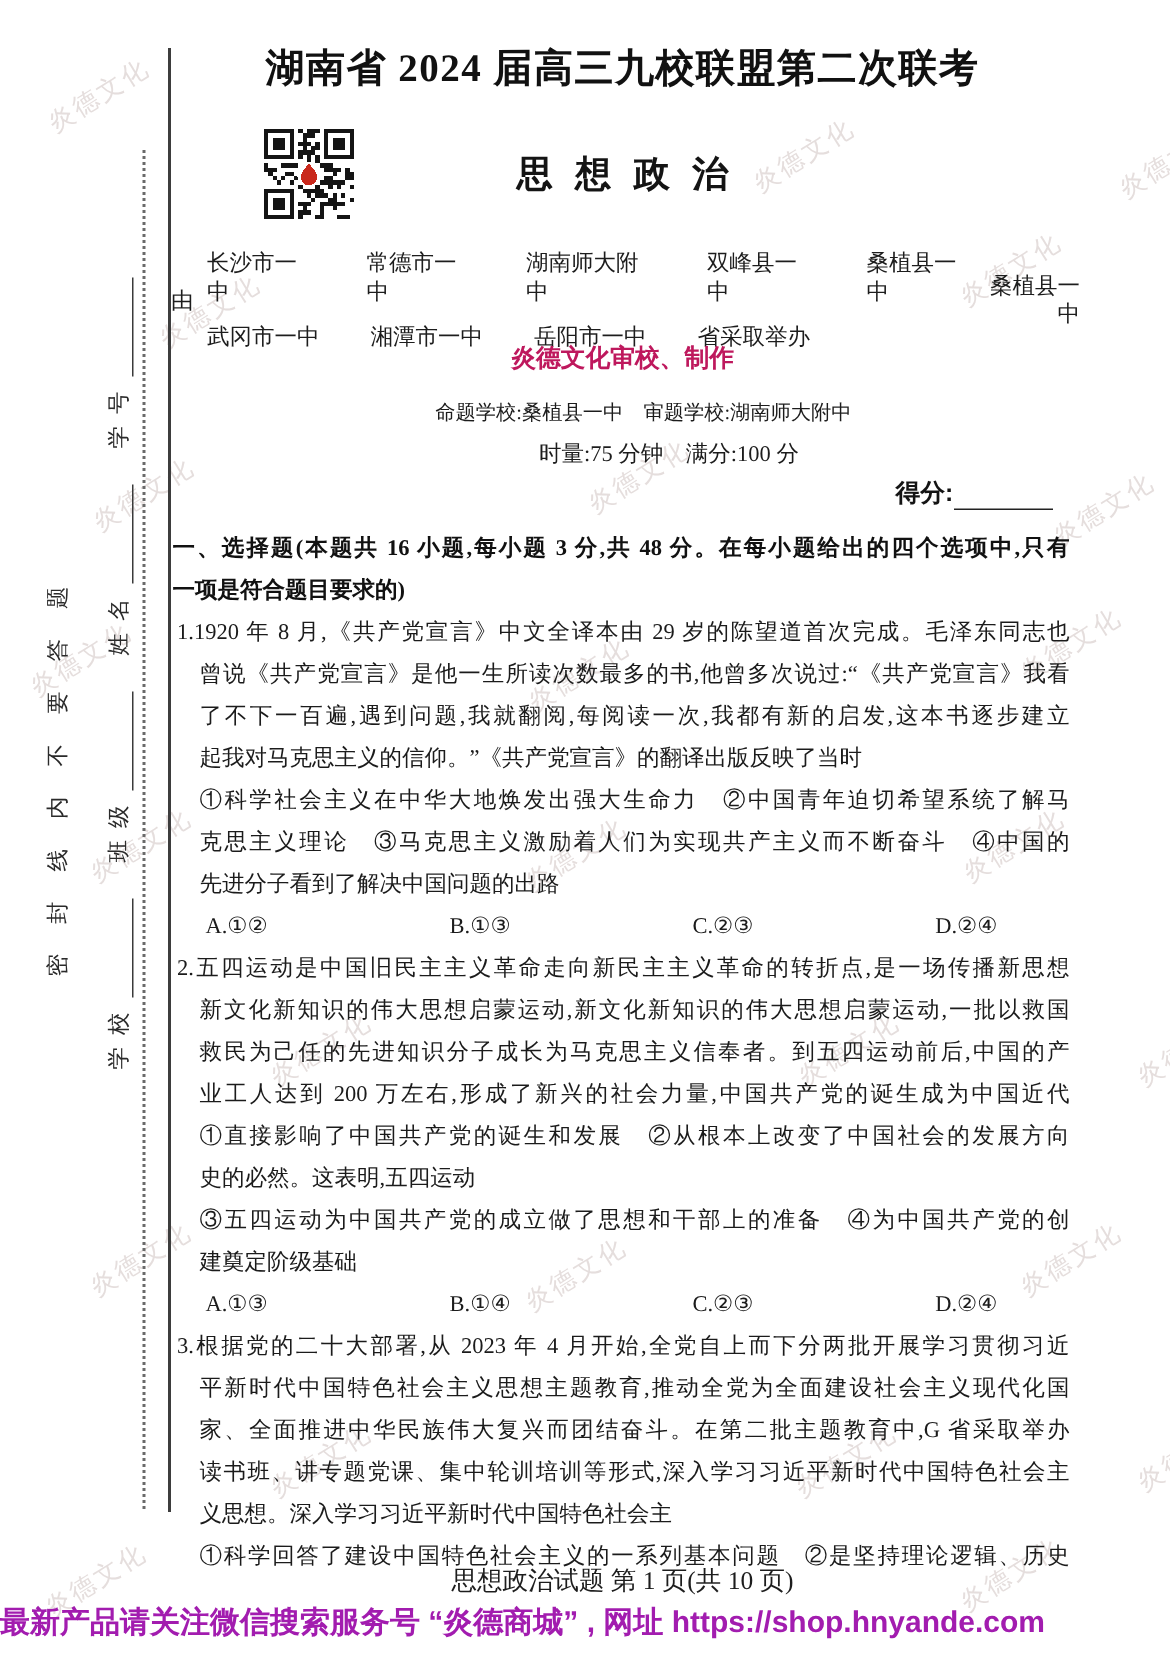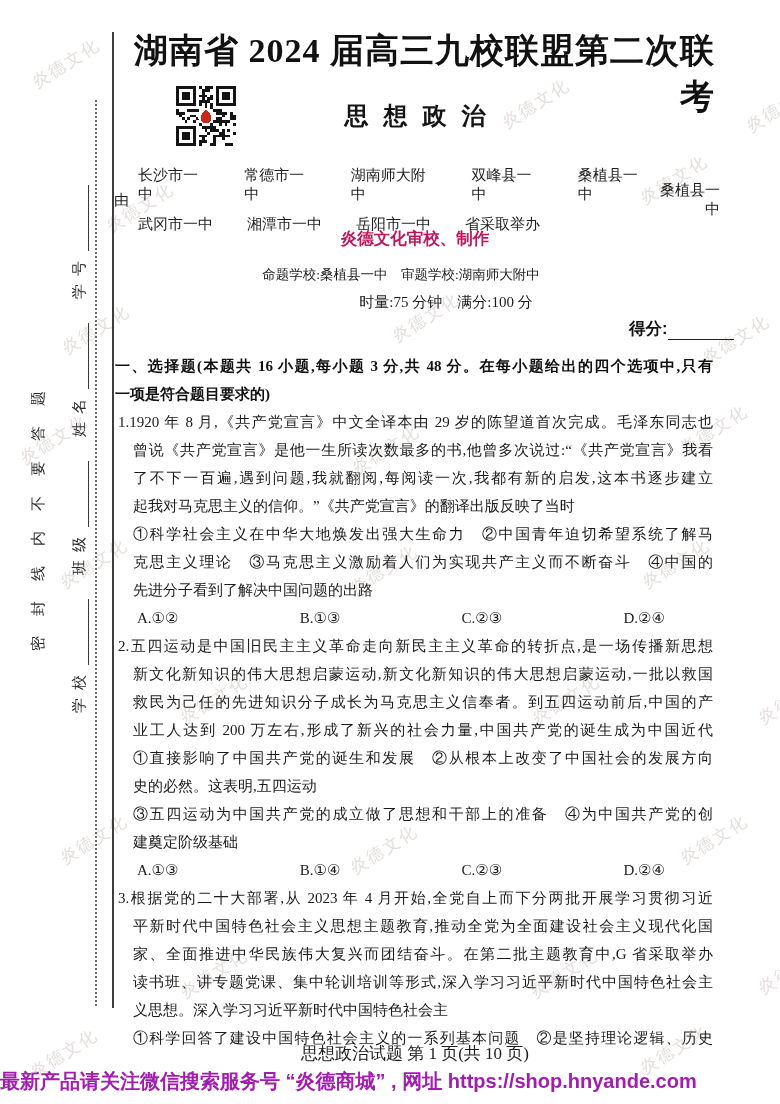--- a/index.html
+++ b/index.html
@@ -12,36 +12,36 @@
   #solid-line{position:absolute;left:112px;top:32px;height:976px;width:0;border-left:2px solid #3d3d3d;}
   #dotted-line{position:absolute;left:95px;top:100px;height:906px;width:0;border-left:2px dotted #6a6a6a;}
   #seal-text{position:absolute;left:-120px;top:500px;width:320px;height:22px;transform:rotate(-90deg);
              text-align:center;font-size:15px;letter-spacing:20px;color:#2a2a2a;white-space:nowrap;}
   #student-fields{position:absolute;left:-272px;top:436px;width:696px;height:26px;transform:rotate(-90deg);
                   display:flex;justify-content:center;gap:24px;font-size:15px;color:#2a2a2a;white-space:nowrap;}
   .sf{display:flex;align-items:flex-end;}
   .sf-label{letter-spacing:8px;margin-right:2px;}
   .sf-blank{display:inline-block;width:66px;height:19px;border-bottom:1.5px solid #3a3a3a;}
   
-  #exam-title{position:absolute;top:28px;left:115px;width:600px;text-align:right;
-              font-size:34px;font-weight:bold;letter-spacing:1px;color:#111;}
+  #exam-title{position:absolute;top:28px;left:115px;width:600px;text-align:center;
+              font-size:26px;font-weight:bold;letter-spacing:1px;color:#111;}
   #qr{position:absolute;left:176px;top:86px;width:60px;height:60px;}
   #subject{position:absolute;top:100px;left:115px;width:600px;text-align:center;font-size:24px;font-weight:bold;
            letter-spacing:15px;text-indent:15px;color:#141414;font-family:"Liberation Sans","DejaVu Sans",sans-serif;}
   #schools{position:absolute;top:166px;left:114px;width:606px;display:flex;align-items:center;font-size:15px;color:#1d1d1d;}
   #by{width:20px;flex:none;}
   #school-rows{flex:1;display:flex;flex-direction:column;gap:11px;padding:0 4px;}
   .school-row{display:flex;gap:34px;}
   #joint{width:66px;flex:none;text-align:right;}
   #producer{position:absolute;top:228px;left:115px;width:600px;text-align:center;font-size:16.5px;font-weight:bold;
             color:#be185d;font-family:"Liberation Sans","DejaVu Sans",sans-serif;}
-  #setters{position:absolute;top:266px;left:101px;width:600px;text-align:center;font-size:13.5px;}
+  #setters{position:absolute;top:266px;left:129px;width:600px;text-align:center;font-size:13.5px;}
   #duration{position:absolute;top:293px;left:115px;width:600px;text-align:center;font-size:15px;margin-left:31px;}
   #score{position:absolute;top:318px;left:597px;display:flex;align-items:flex-end;font-size:16.5px;font-weight:bold;
-         color:#141414;font-family:"Liberation Sans","DejaVu Sans",sans-serif;margin-left:32px;}
+         color:#141414;font-family:"Liberation Sans","DejaVu Sans",sans-serif;}
   #score-blank{display:inline-block;width:66px;height:19px;border-bottom:1.8px solid #222;}
   
   #qa{position:absolute;top:352px;left:115px;width:600px;}
   .qline{height:28px;line-height:28px;font-size:15px;overflow:hidden;white-space:normal;color:#1b1b1b;}
   .qline.just{text-align:justify;text-align-last:justify;}
   .qline.hd{font-weight:bold;color:#111;width:598px;}
   .qline.first{margin-left:3px;width:595px;}
   .qline.cont{margin-left:18px;width:580px;}
   .optrow{margin-left:22px;width:528px;height:28px;line-height:28px;display:flex;justify-content:space-between;font-size:15px;}
   

